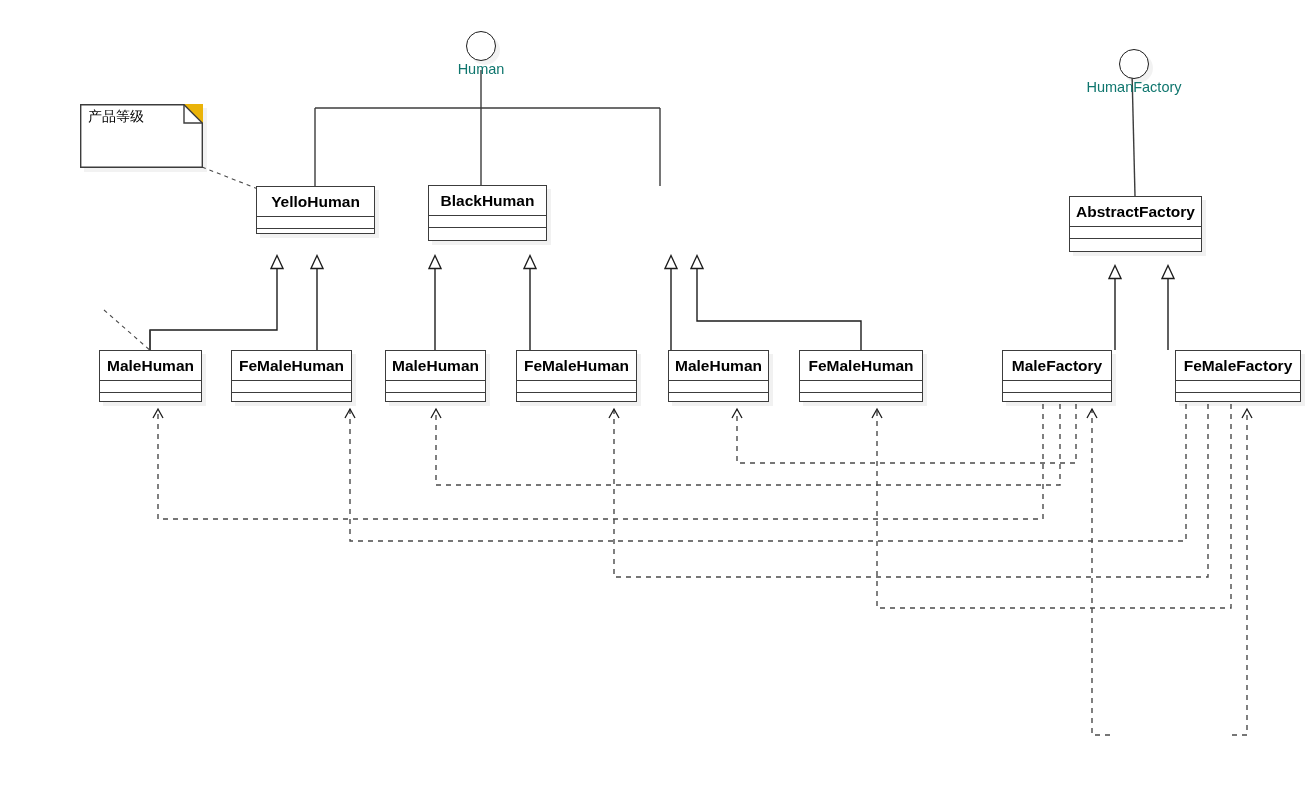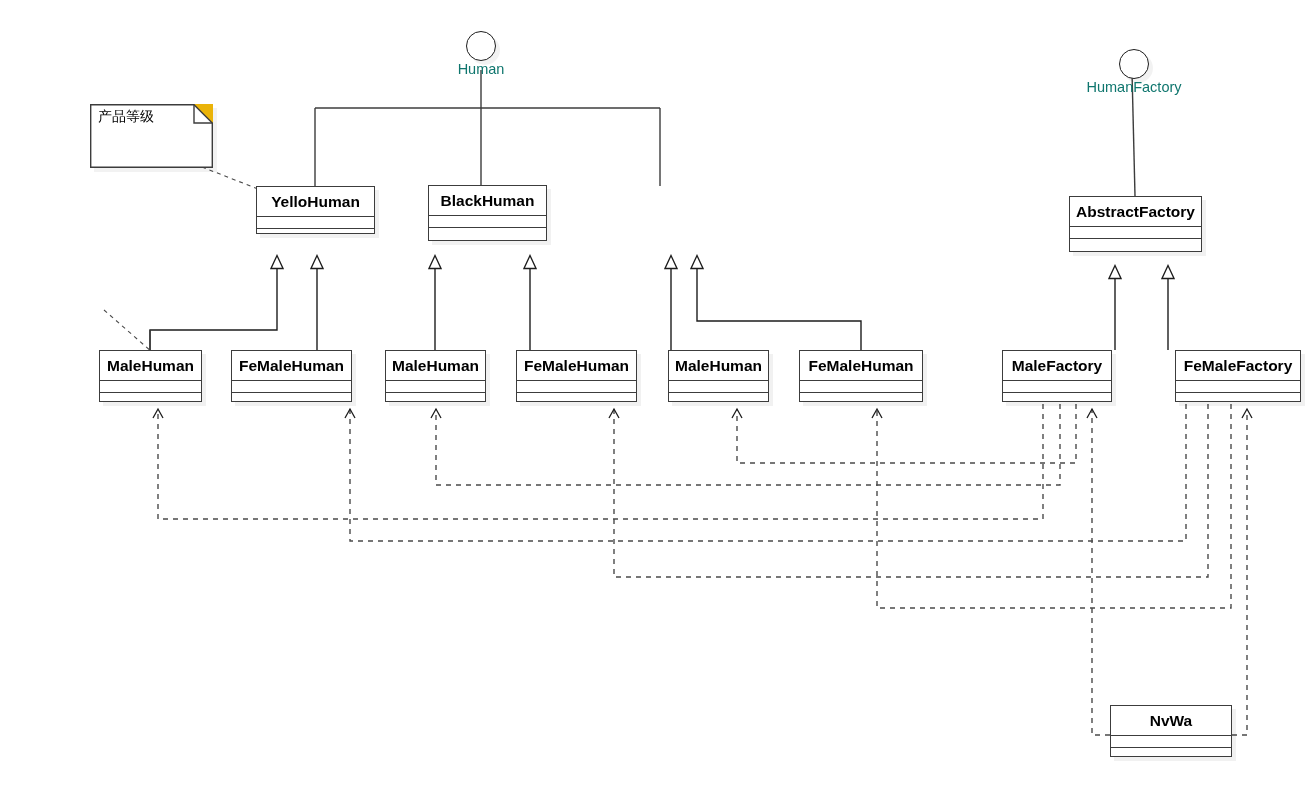--- a/index.html
+++ b/index.html
@@ -75,21 +75,20 @@
     color: #0f766e;
     text-align: center;
   }
   
   .note {
     position: absolute;
     box-sizing: border-box;
     background: #eab308;
     z-index: 5;
     box-shadow: 4px 4px 0 rgba(0,0,0,0.05);
-    margin-left: 10px;
   }
   .note .note-body {
     position: absolute;
     left: 0; top: 0;
     width: 100%;
     height: 100%;
   }
   .note .note-text {
     position: absolute;
     left: 8px;
@@ -248,19 +247,14 @@
     <div class="cls-attrs"></div>
     <div class="cls-ops"></div>
   </div>
 
   <div class="cls" style="left:1175px; top:350px; width:126px; height:52px;">
     <div class="cls-name">FeMaleFactory</div>
     <div class="cls-attrs"></div>
     <div class="cls-ops"></div>
   </div>
 
-  <div class="cls" style="left:1110px; top:705px; width:122px; height:52px;">
-    <div class="cls-name">NvWa</div>
-    <div class="cls-attrs"></div>
-    <div class="cls-ops"></div>
-  </div>
 
 </div>
 
 </body></html>

